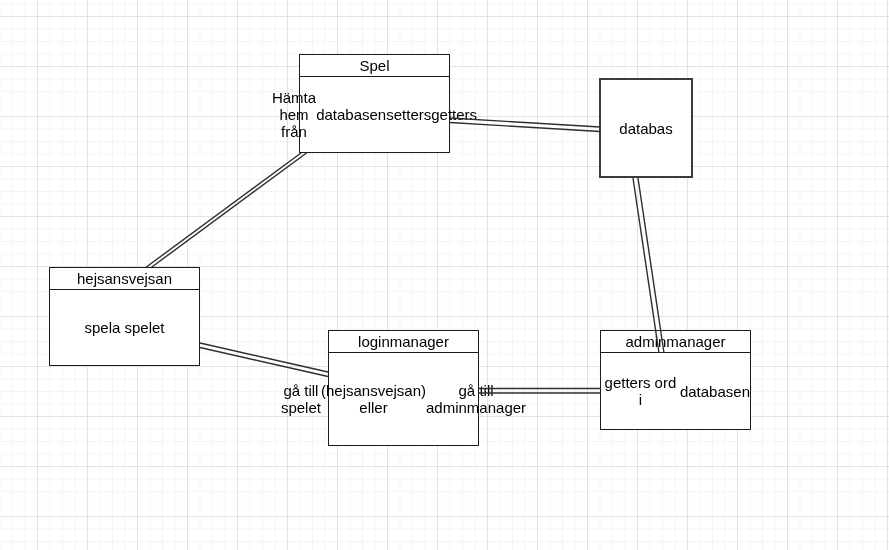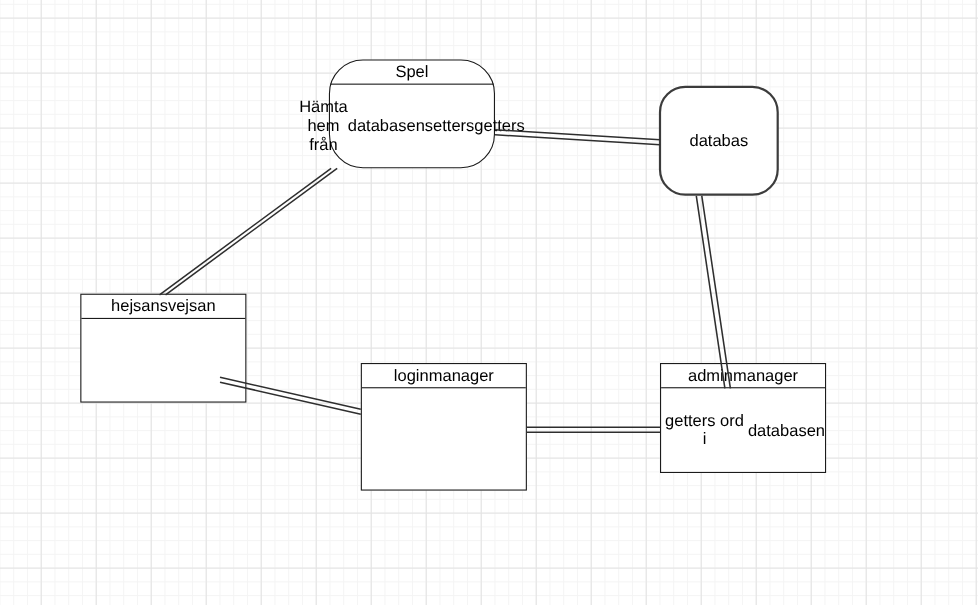--- a/index.html
+++ b/index.html
@@ -61,23 +61,23 @@
     text-align: center;
     line-height: 17px;
   }
   .node-plain {
     border: 2px solid #3c3c3c;
     align-items: center;
     justify-content: center;
     text-align: center;
   }
 
-  #node-spel          { left: 299px; top: 54px;  width: 151px; height: 99px; border-radius: 31px;  }
-  #node-databas       { left: 599px; top: 78px;  width: 109px; height: 100px; border-radius: 24px; }
-  #node-hejsansvejsan { left: 49px;  top: 267px; width: 151px; height: 99px; margin-left: 24px;  }
+  #node-spel          { left: 299px; top: 54px;  width: 151px; height: 99px;  }
+  #node-databas       { left: 599px; top: 78px;  width: 94px; height: 100px; }
+  #node-hejsansvejsan { left: 49px;  top: 267px; width: 151px; height: 99px;  }
   #node-loginmanager  { left: 328px; top: 330px; width: 151px; height: 116px; }
   #node-adminmanager  { left: 600px; top: 330px; width: 151px; height: 100px; }
 </style>
 </head>
 <body>
 
 <div class="canvas">
 
   <svg class="edges-layer" viewBox="0 0 889 550" xmlns="http://www.w3.org/2000/svg">
     <g>
@@ -111,24 +111,32 @@
       <div>getters</div>
     </div>
   </div>
 
   <div class="node node-plain" id="node-databas">
     <div>databas</div>
   </div>
 
   <div class="node" id="node-hejsansvejsan">
     <div class="node-title">hejsansvejsan</div>
+    <div class="node-body">
+      <div>spela spelet</div>
+    </div>
   </div>
 
   <div class="node" id="node-loginmanager">
     <div class="node-title">loginmanager</div>
+    <div class="node-body">
+      <div>gå till spelet</div>
+      <div>(hejsansvejsan) eller</div>
+      <div>gå till adminmanager</div>
+    </div>
   </div>
 
   <div class="node" id="node-adminmanager">
     <div class="node-title">adminmanager</div>
     <div class="node-body">
       <div>getters ord i</div>
       <div>databasen</div>
     </div>
   </div>
 

